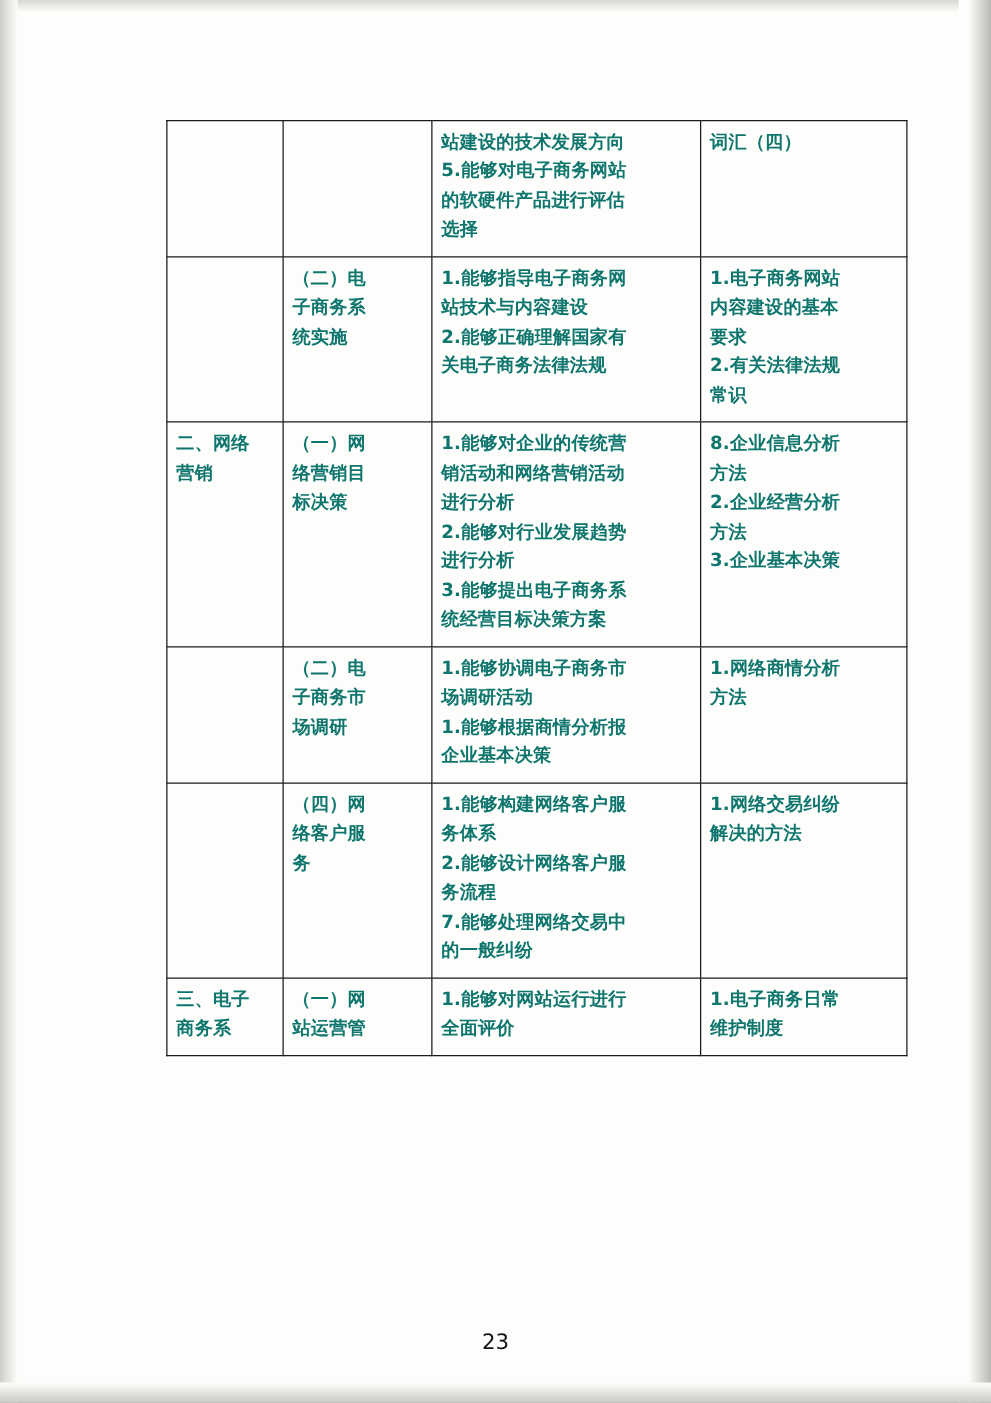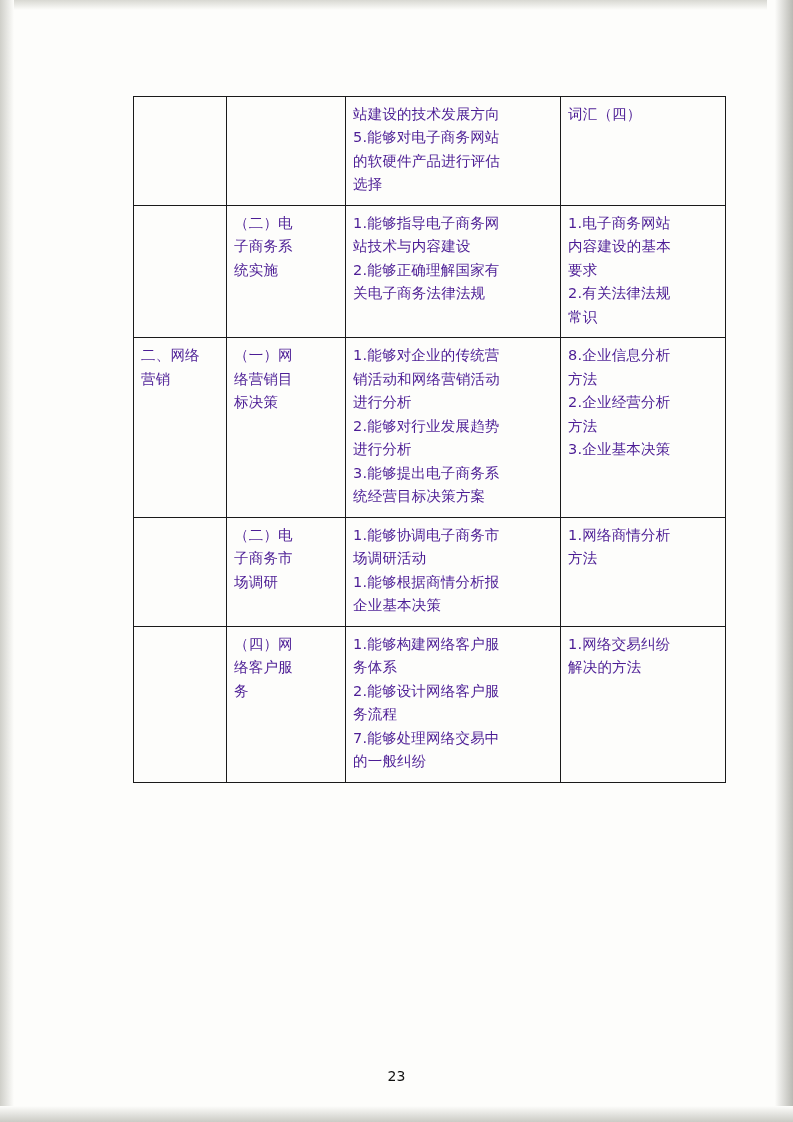--- a/index.html
+++ b/index.html
@@ -60,22 +60,23 @@
     width: 534px;
     table-layout: fixed;
   }
   table.doc-table td {
     border: 1px solid #1a1a1a;
     vertical-align: top;
     padding: 6px 7px 8px 7px;
     font-family: "DejaVu Sans", sans-serif;
     font-size: 14.5px;
     line-height: 1.62;
-    color: #4c1d95;
+    color: #0f766e;
     letter-spacing: 0.2px;
+    font-weight: bold;
   }
   td.col-a { width: 78px; margin-left: 40px; }
   td.col-b { width: 104px; }
   td.col-c { width: 200px; }
   td.col-d { width: 150px; }
 
   .cell-line {
     display: block;
     white-space: pre-wrap;
   }
@@ -85,21 +86,21 @@
     border-top: 1px solid #1a1a1a;
   }
 
   .page-number {
     position: absolute;
     bottom: 38px;
     left: 0;
     width: 793px;
     text-align: center;
     font-family: "DejaVu Sans", sans-serif;
-    font-size: 14px;
+    font-size: 17px;
     color: #111;
   }
 
   .blank-cell { }
 </style>
 </head>
 <body>
 
 <div class="page">
   <div class="scan-edge-top"></div>
@@ -209,19 +210,37 @@
             <span class="cell-line">务流程</span>
             <span class="cell-line">7.能够处理网络交易中</span>
             <span class="cell-line">的一般纠纷</span>
           </td>
           <td class="col-d">
             <span class="cell-line">1.网络交易纠纷</span>
             <span class="cell-line">解决的方法</span>
           </td>
         </tr>
 
+        <tr>
+          <td class="col-a">
+            <span class="cell-line">三、电子</span>
+            <span class="cell-line">商务系</span>
+          </td>
+          <td class="col-b">
+            <span class="cell-line">（一）网</span>
+            <span class="cell-line">站运营管</span>
+          </td>
+          <td class="col-c">
+            <span class="cell-line">1.能够对网站运行进行</span>
+            <span class="cell-line">全面评价</span>
+          </td>
+          <td class="col-d">
+            <span class="cell-line">1.电子商务日常</span>
+            <span class="cell-line">维护制度</span>
+          </td>
+        </tr>
 
       </tbody>
     </table>
   </div>
 
   <div class="page-number">23</div>
 </div>
 
 </body></html>

